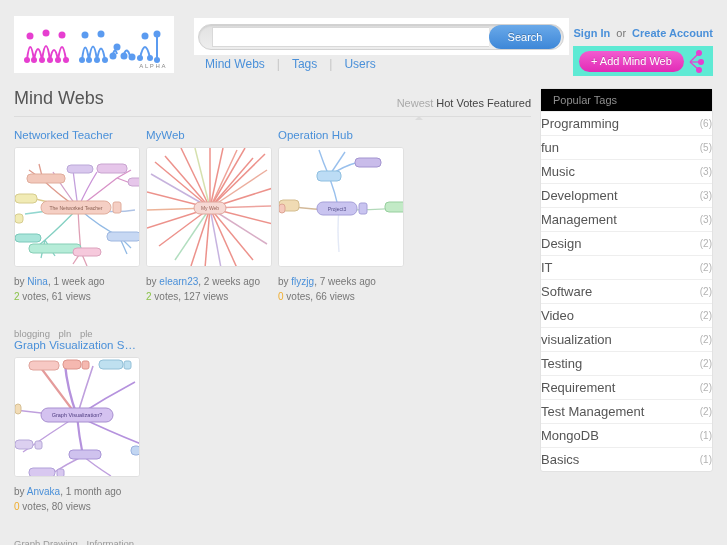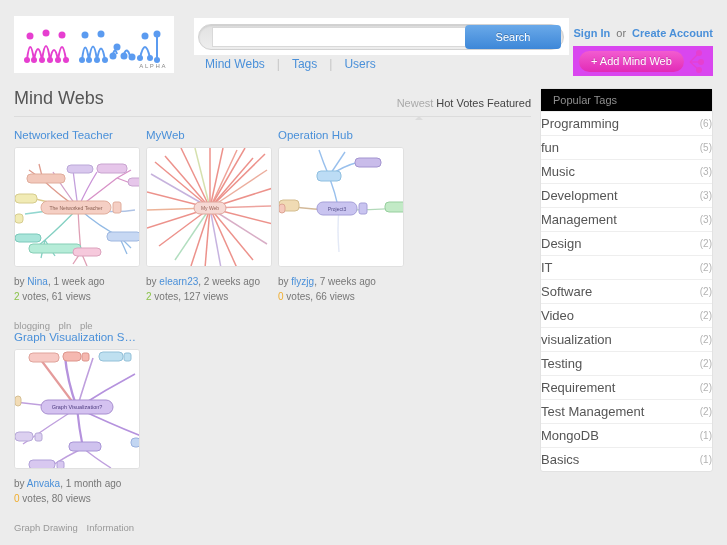--- a/index.html
+++ b/index.html
@@ -48,23 +48,23 @@
     flex:1; height:20px;
     border:1px solid #d9d9d9;
     border-right:none;
     background:#fff;
     outline:none;
     font-family:"Liberation Sans", sans-serif;
     font-size:11px; color:#333;
     padding:0 5px;
   }
   .search-btn {
-    width:96px; height:24px;
+    width:72px; height:24px;
     border:none;
-    border-radius:4px;
+    border-radius:12px;
     background:linear-gradient(#6aa9e9,#3d87d8);
     color:#fff;
     font-family:"Liberation Sans", sans-serif;
     font-size:11px;
     cursor:pointer;
     text-shadow:0 -1px 0 rgba(0,0,0,.25);
   }
 
   .navlinks {
     position:absolute; left:205px; top:57px;
@@ -78,21 +78,21 @@
     position:absolute; right:14px; top:27px;
     font-size:11px; color:#777;
     white-space:nowrap;
   }
   .account a { color:#4a90d9; text-decoration:none; font-weight:bold; }
   .account .or { margin:0 3px; font-weight:normal; }
 
   .addweb-wrap {
     position:absolute; right:14px; top:46px;
     width:140px; height:30px;
-    background:#d946ef;
+    background:#5eead4;
     display:flex; align-items:center;
   }
   .addweb-btn {
     margin-left:6px;
     height:21px; padding:0 12px;
     border:none; border-radius:11px;
     background:linear-gradient(#f25cd0,#e22bb6);
     color:#fff;
     font-family:"Liberation Sans", sans-serif;
     font-size:11px;
@@ -143,21 +143,21 @@
     background:#fff;
     border:1px solid #e0e0e0;
     border-radius:3px;
     overflow:hidden;
     display:block;
   }
   .card-meta { margin-top:7px; font-size:10px; color:#777; line-height:15px; }
   .card-meta a { color:#4a90d9; text-decoration:none; }
   .votes-pos { color:#8bc34a; }
   .votes-zero { color:#f0ad2e; }
-  .card-tags { margin-top:16px; font-size:9.5px; color:#999; }
+  .card-tags { margin-top:24px; font-size:9.5px; color:#999; }
   .card-tags span { margin-right:6px; }
 
   .row2 { margin-top:14px; }
 
   
   .sidebar {
     position:absolute; left:540px; top:0;
     width:173px;
     background:#fff;
     border:1px solid #e2e2e2;

